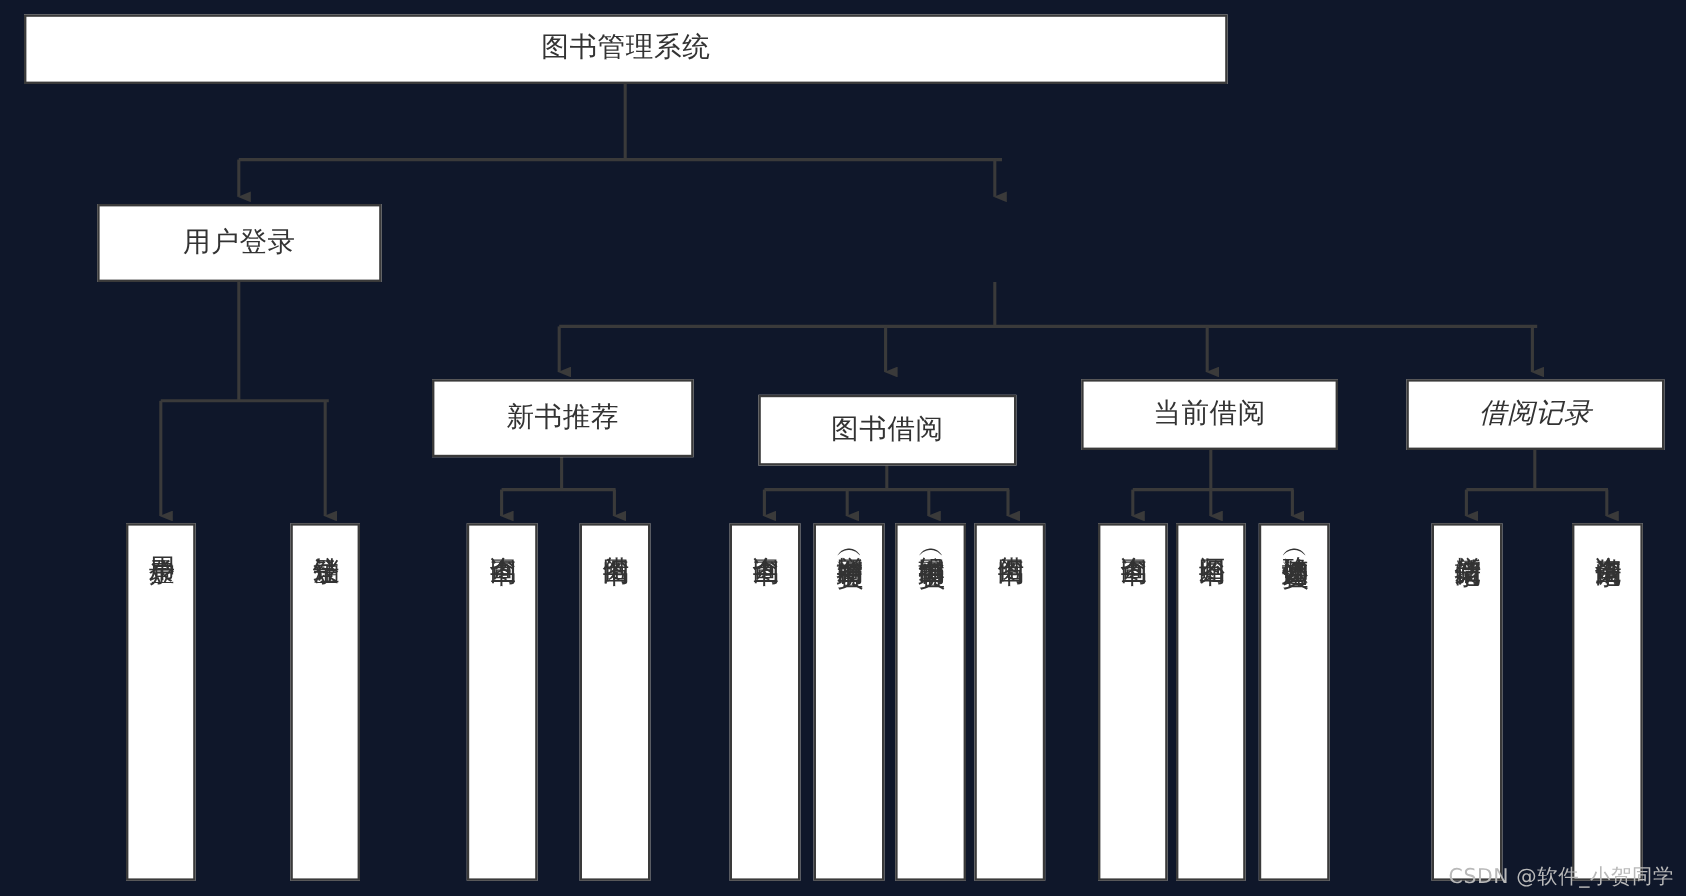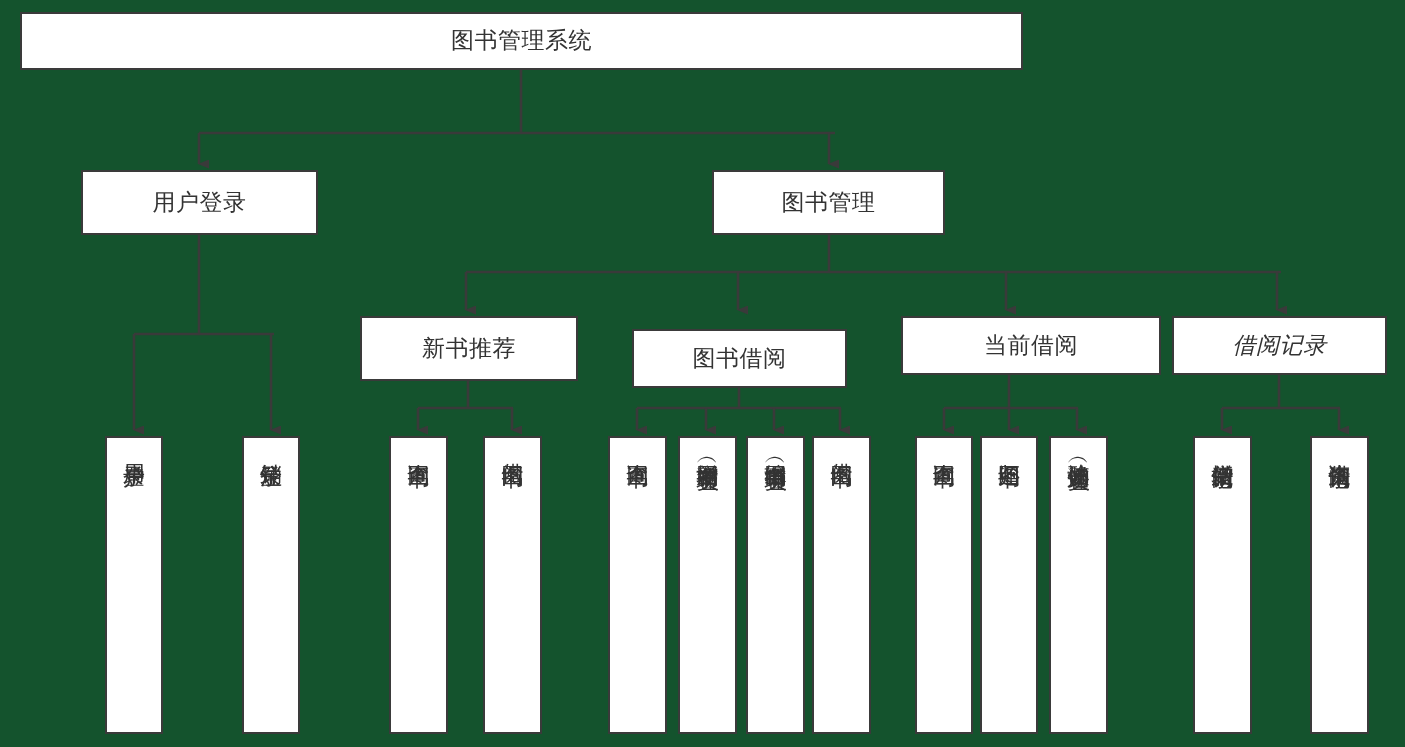--- a/index.html
+++ b/index.html
@@ -8,21 +8,21 @@
     padding: 0;
     background: #ffffff;
   }
   body {
     font-family: "DejaVu Sans", "Liberation Sans", sans-serif;
   }
   #diagram-root {
     position: relative;
     width: 1405px;
     height: 747px;
-    background: #14532d;
+    background: #0f172a;
     overflow: hidden;
   }
   #edges-layer {
     position: absolute;
     left: 0;
     top: 0;
     width: 1405px;
     height: 747px;
     pointer-events: none;
   }
@@ -130,31 +130,28 @@
     </g>
   </svg>
 
   <div class="node root" style="left:20px; top:12px; width:1003px; height:58px;">
     <span class="node-label">图书管理系统</span>
   </div>
 
   <div class="node level1" style="left:81px; top:170px; width:237px; height:65px;">
     <span class="node-label">用户登录</span>
   </div>
-  <div class="node level1" style="left:712px; top:170px; width:233px; height:65px;">
-    <span class="node-label">图书管理</span>
-  </div>
 
   <div class="node level2" style="left:360px; top:316px; width:218px; height:65px;">
     <span class="node-label">新书推荐</span>
   </div>
   <div class="node level2" style="left:632px; top:316px; width:215px; height:59px;margin-top:13px;">
     <span class="node-label">图书借阅</span>
   </div>
-  <div class="node level2" style="left:901px; top:316px; width:260px; height:59px;">
+  <div class="node level2" style="left:901px; top:316px; width:214px; height:59px;">
     <span class="node-label">当前借阅</span>
   </div>
   <div class="node level2" style="left:1172px; top:316px; width:215px; height:59px;font-style:italic;">
     <span class="node-label">借阅记录</span>
   </div>
 
   <div class="node leaf" style="left:105px; top:436px; width:58px; height:298px;">
     <span class="node-label">用户登录</span>
   </div>
   <div class="node leaf" style="left:242px; top:436px; width:58px; height:298px;">
@@ -191,14 +188,15 @@
     <span class="node-label">确认归还（管理员）</span>
   </div>
 
   <div class="node leaf" style="left:1193px; top:436px; width:59px; height:298px;">
     <span class="node-label">新增借阅记录</span>
   </div>
   <div class="node leaf" style="left:1310px; top:436px; width:59px; height:298px;">
     <span class="node-label">查询借阅记录</span>
   </div>
 
+  <div id="watermark">CSDN @软件_小贺同学</div>
 
 </div>
 
 </body></html>

